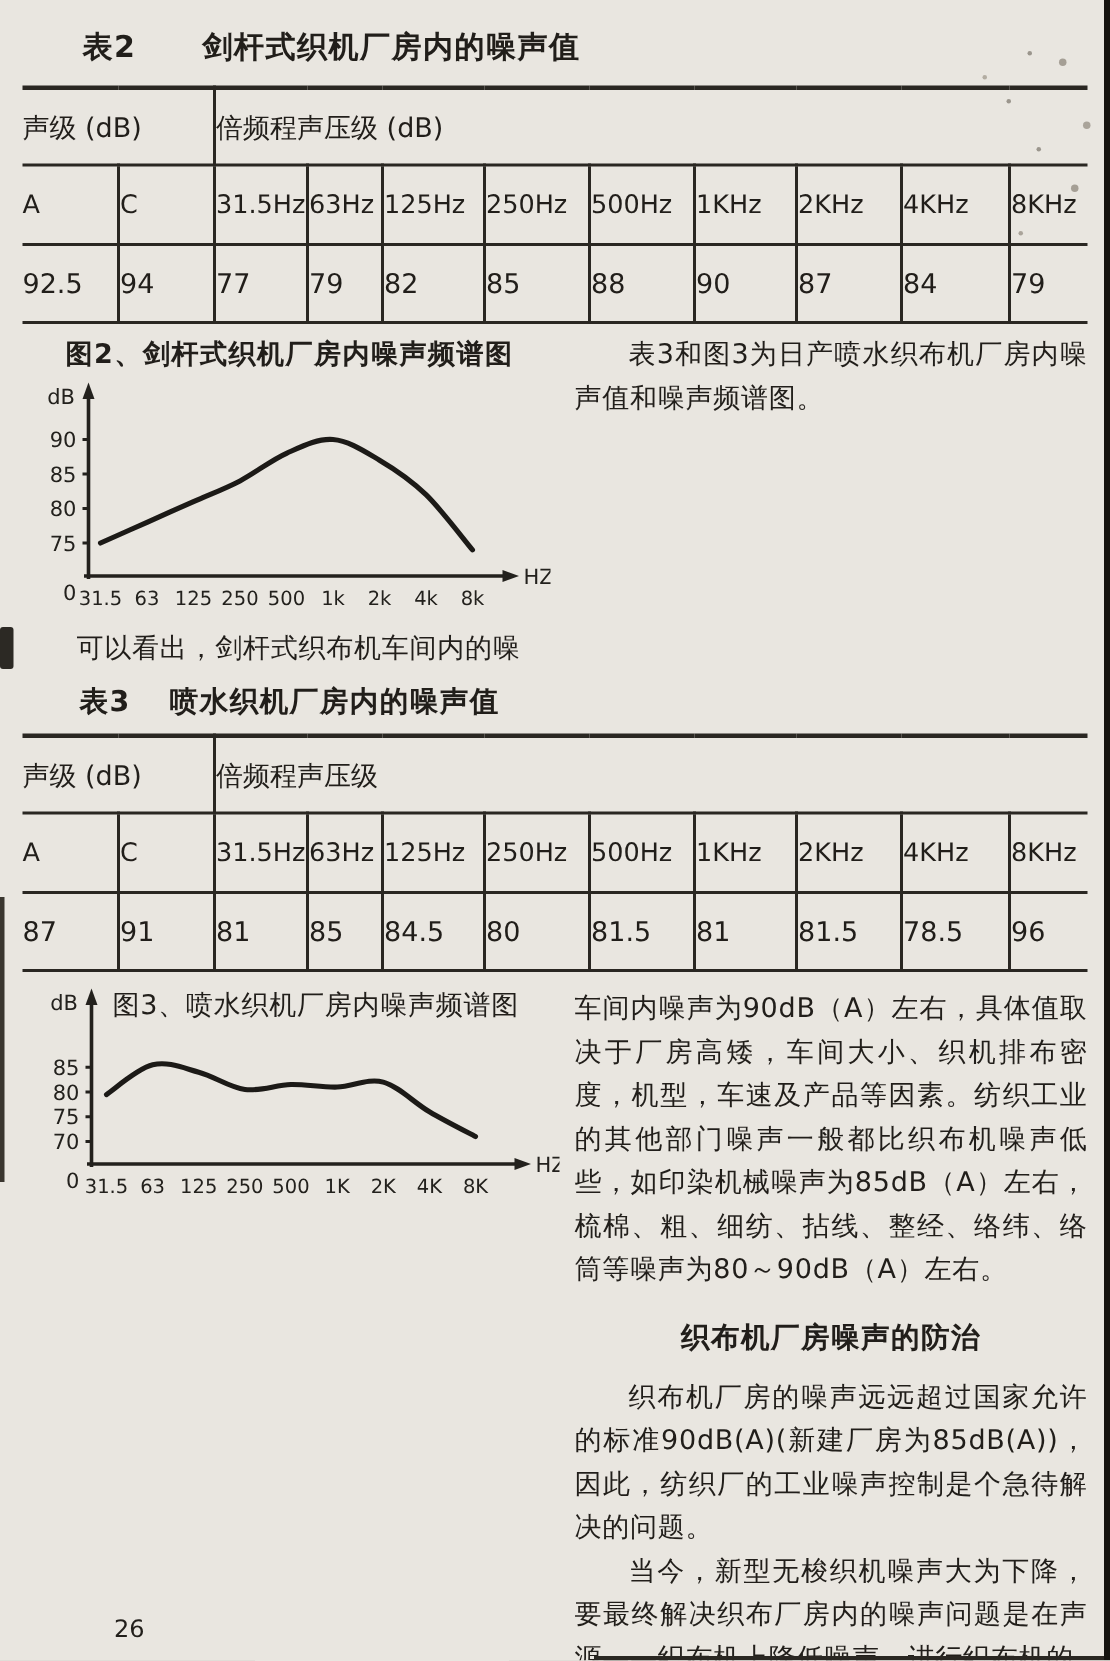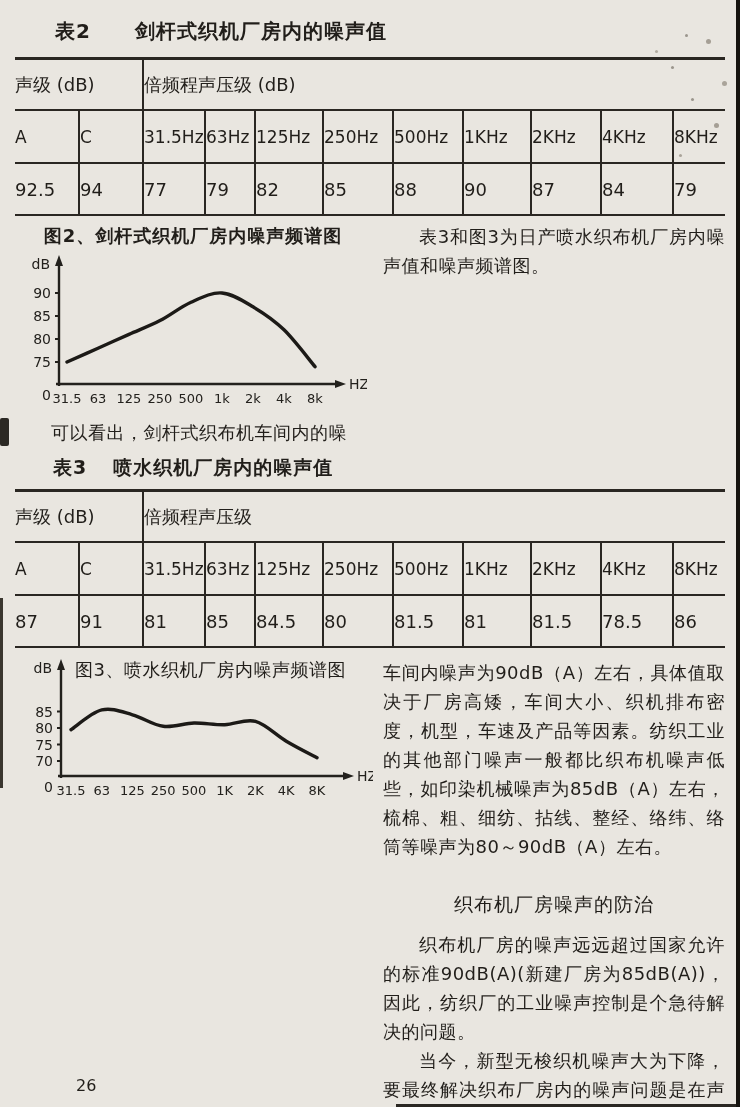--- a/index.html
+++ b/index.html
@@ -9,21 +9,21 @@
     color:#211e1a;
     font-family:"DejaVu Sans","Liberation Sans",sans-serif;
   }
   .inner{padding:10px 15px 0 15px;}
   
   .doc-title{font-weight:bold;font-size:20px;letter-spacing:1px;padding:8px 0 12px 40px;}
   .doc-title .lbl{margin-right:44px;}
   .tbl3-cap{font-weight:bold;font-size:19px;letter-spacing:1px;padding:8px 0 0 38px;}
   .tbl3-cap .lbl{margin-right:26px;}
   .fig-cap{text-align:center;font-weight:bold;font-size:18px;letter-spacing:1px;margin:2px 0 4px 0;}
-  .sec-head{text-align:center;font-weight:normal;font-size:19px;letter-spacing:1px;margin:31px 0 12px 0;}
+  .sec-head{text-align:center;font-weight:bold;font-size:19px;letter-spacing:1px;margin:18px 0 12px 0;}
   
   table.noise{width:710px;border-collapse:collapse;table-layout:fixed;
     border-top:3px solid #2a2722;border-bottom:2px solid #2a2722;}
   table.noise td{text-align:left;font-size:18px;padding:0;}
   table.noise tr.r1 td{height:49px;border-bottom:2px solid #2a2722;}
   table.noise tr.r2 td{height:51px;border-bottom:2px solid #2a2722;}
   table.noise tr.r3 td{height:50px;}
   table.noise td.vr{border-right:2px solid #2a2722;}
   table.noise tr.r2 td,table.noise tr.r3 td{border-right:2px solid #2a2722;}
   table.noise tr.r2 td:last-child,table.noise tr.r3 td:last-child{border-right:none;}
@@ -184,21 +184,21 @@
         <td>87</td>
         <td>91</td>
         <td>81</td>
         <td>85</td>
         <td>84.5</td>
         <td>80</td>
         <td>81.5</td>
         <td>81</td>
         <td>81.5</td>
         <td>78.5</td>
-        <td>86</td>
+        <td>96</td>
       </tr>
     </tbody>
       </table>
 
     <div class="cols" style="margin-top:10px">
       <div class="col-l">
         <div class="fig3wrap">
           <div class="fig3-cap">图3、喷水织机厂房内噪声频谱图</div>
           <svg class="chart" width="358" height="152" viewBox="0 0 358 152">
               <line x1="43" y1="118" x2="330" y2="118" stroke="#23211d" stroke-width="2.4"></line>

